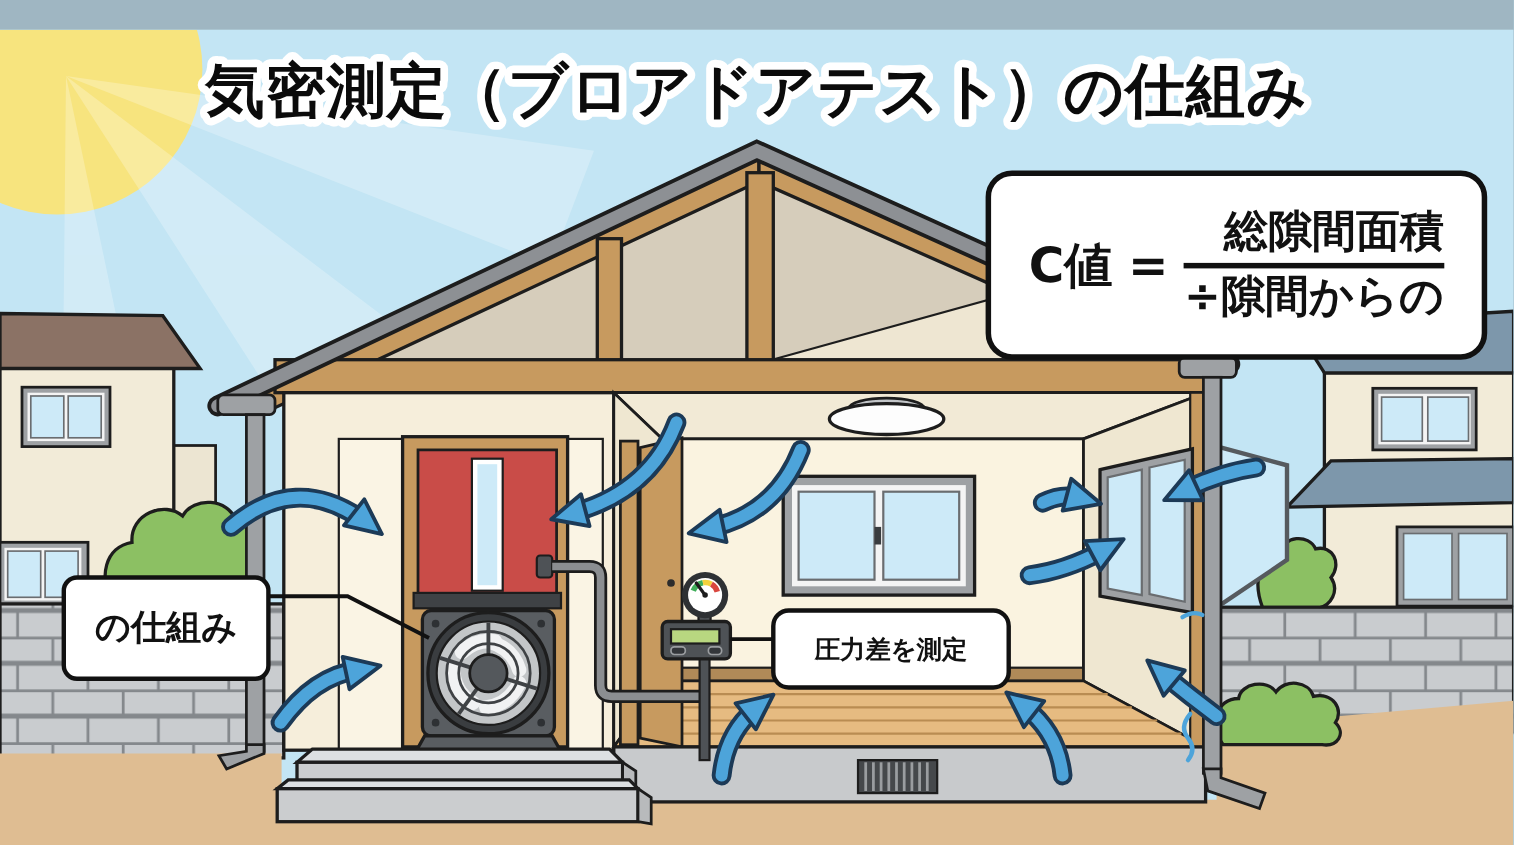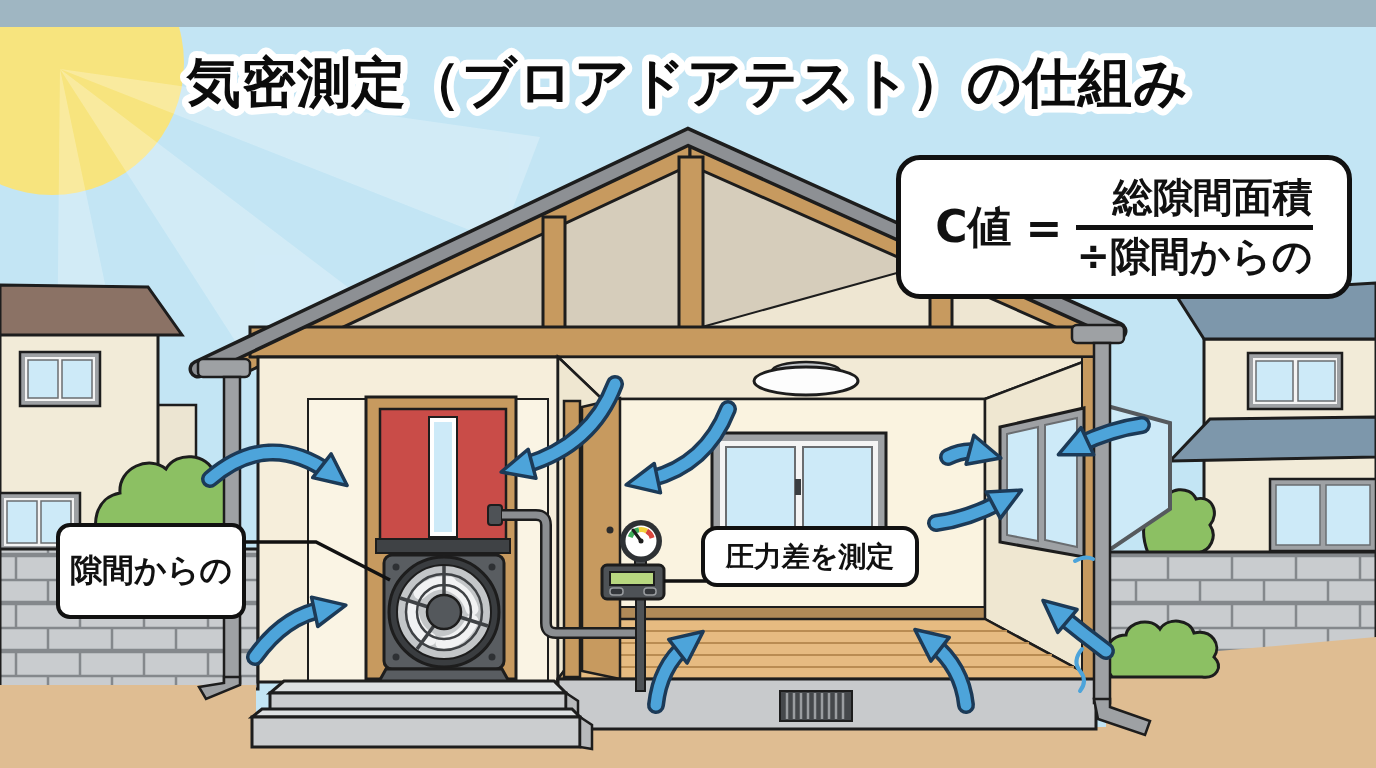--- a/index.html
+++ b/index.html
@@ -4,22 +4,22 @@
 <style>
   html,body{margin:0;padding:0;background:#9fb6c2;}
   #stage{position:relative;width:1376px;height:768px;overflow:hidden;
     background:#c3e5f4;font-family:"DejaVu Sans","Liberation Sans",sans-serif;margin-top:27px;}
   #scene-svg{position:absolute;left:0;top:0;}
   svg text{font-family:"DejaVu Sans","Liberation Sans",sans-serif;}
   .callout{position:absolute;background:#ffffff;border:4px solid #111;border-radius:16px;
     display:flex;flex-direction:column;align-items:center;justify-content:center;
     font-weight:800;color:#111;text-align:center;box-sizing:border-box;}
   #callout-air{left:56px;top:496px;width:190px;height:96px;font-size:32px;line-height:1.22;border-radius:14px;}
-  #callout-pressure{left:701px;top:499px;width:218px;height:61px;font-size:28px;flex-direction:row;}
-  #formula-box{left:896px;top:128px;width:456px;height:144px;border-radius:24px;border-width:5px;
+  #callout-pressure{left:701px;top:526px;width:218px;height:74px;font-size:23px;flex-direction:row;}
+  #formula-box{left:896px;top:128px;width:456px;height:172px;border-radius:24px;border-width:5px;
     flex-direction:row;gap:14px;font-size:44px;font-weight:800;}
   .frac{display:flex;flex-direction:column;align-items:flex-end;font-size:40px;line-height:1.18;}
   .frac-line{width:100%;border-top:5px solid #111;margin:3px 0;}
   .al1{stroke:#1c3a57;stroke-width:18;fill:none;stroke-linecap:round;}
   .al2{stroke:#4da4da;stroke-width:11;fill:none;stroke-linecap:round;}
   .ah{fill:#4da4da;stroke:#1c3a57;stroke-width:3.5;stroke-linejoin:round;}
   .leader{stroke:#111;stroke-width:3.5;fill:none;}
 </style>
 </head>
 <body>
@@ -322,19 +322,19 @@
   <span>C値</span>
   <span>=</span>
   <div class="frac">
     <span>総隙間面積</span>
     <div class="frac-line"></div>
     <span>÷隙間からの</span>
   </div>
 </div>
 
 <div class="callout" id="callout-air">
-  <span>隙間からの</span>
+  <span>の仕組み</span>
 </div>
 
 <div class="callout" id="callout-pressure">
   <span>圧力差を測定</span>
 </div>
 </div>
 
 </body></html>

